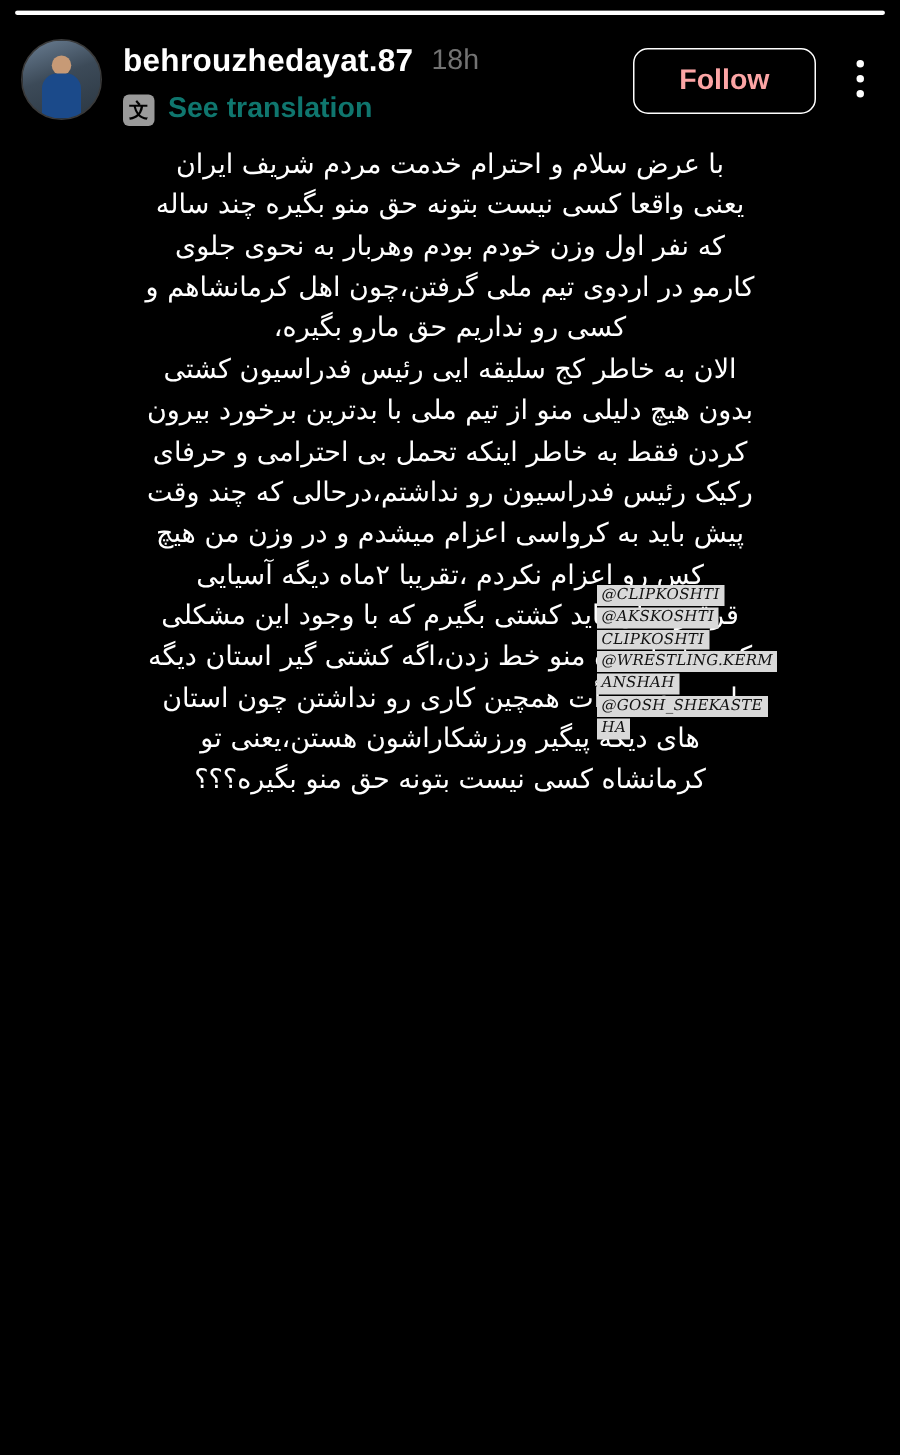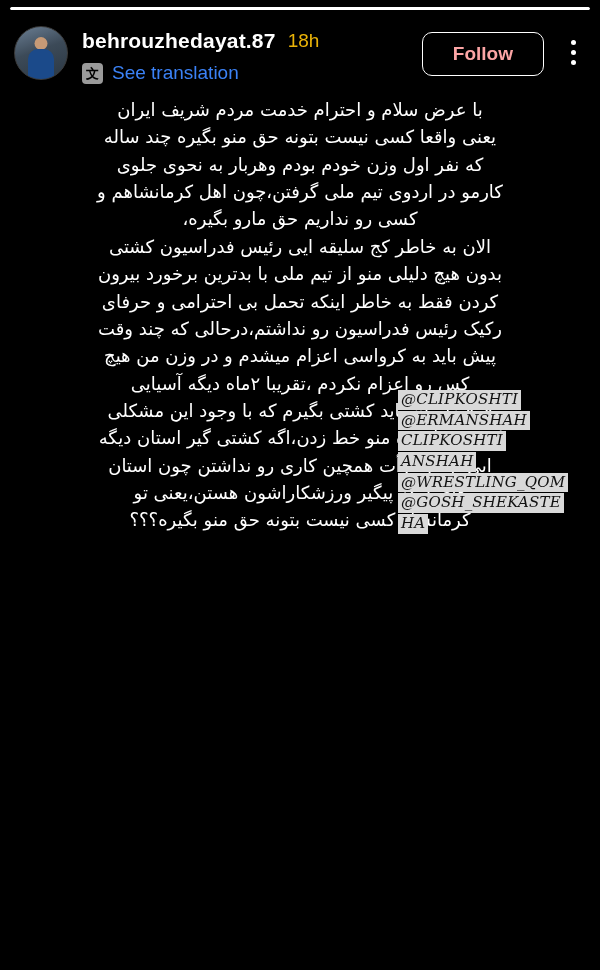--- a/index.html
+++ b/index.html
@@ -103,21 +103,21 @@
   }
   .username {
     font-size: 21px;
     font-weight: bold;
     color: #fff;
     letter-spacing: 0.2px;
     white-space: nowrap;
   }
   .timestamp {
     font-size: 19px;
-    color: #eab308;
+    color: #737373;
     font-weight: normal;
   }
   .translate-row {
     display: flex;
     align-items: center;
     gap: 9px;
     margin-top: 9px;
   }
   .translate-icon {
     width: 21px;
@@ -127,22 +127,22 @@
     display: flex;
     align-items: center;
     justify-content: center;
     font-size: 13px;
     color: #000;
     font-weight: bold;
     line-height: 1;
   }
   .translate-label {
     font-size: 19px;
-    color: #3b82f6;
-    font-weight: normal;
+    color: #0f766e;
+    font-weight: bold;
   }
 
   .follow-btn {
     flex: 0 0 auto;
     margin-top: 6px;
     border: 1.5px solid #ffffff;
     border-radius: 10px;
     padding: 10px 30px;
     font-size: 19px;
     font-weight: bold;
@@ -200,21 +200,21 @@
     display: flex;
     flex-direction: column;
     align-items: flex-start;
     direction: ltr;
   }
   .tag-line {
     background: #d9d9d9;
     color: #111;
     font-family: "DejaVu Serif", serif;
     font-style: italic;
-    font-size: 15px;
+    font-size: 10px;
     line-height: 1.18;
     padding: 1px 3px;
     letter-spacing: 0.2px;
     white-space: nowrap;
     margin-bottom: 1px;
   }
 </style>
 </head>
 <body>
 
@@ -251,21 +251,21 @@
       <span></span>
     </div>
   </div>
 
   <div class="story-text">با عرض سلام و احترام خدمت مردم شریف ایران
 یعنی واقعا کسی نیست بتونه حق منو بگیره چند ساله که نفر اول وزن خودم بودم وهربار به نحوی جلوی کارمو در اردوی تیم ملی گرفتن،چون اهل کرمانشاهم و کسی رو نداریم حق مارو بگیره،
 الان به خاطر کج سلیقه ایی رئیس فدراسیون کشتی بدون هیچ دلیلی منو از تیم ملی با بدترین برخورد بیرون کردن فقط به خاطر اینکه تحمل بی احترامی و حرفای رکیک رئیس فدراسیون رو نداشتم،درحالی که چند وقت پیش باید به کرواسی اعزام میشدم و در وزن من هیچ کس رو اعزام نکردم ،تقریبا ۲ماه دیگه آسیایی قرقیزستان باید کشتی بگیرم که با وجود این مشکلی که پیش اومده منو خط زدن،اگه کشتی گیر استان دیگه ایی بودم جرأت همچین کاری رو نداشتن چون استان های دیگه پیگیر ورزشکاراشون هستن،یعنی تو کرمانشاه کسی نیست بتونه حق منو بگیره؟؟؟</div>
 
   <div class="tags">
     <span class="tag-line">@CLIPKOSHTI</span>
-    <span class="tag-line">@ERMANSHAH</span>
+    <span class="tag-line">@AKSKOSHTI</span>
     <span class="tag-line">CLIPKOSHTI</span>
+    <span class="tag-line">@WRESTLING.KERM</span>
     <span class="tag-line">ANSHAH</span>
-    <span class="tag-line">@WRESTLING_QOM</span>
     <span class="tag-line">@GOSH_SHEKASTE</span>
     <span class="tag-line">HA</span>
   </div>
 
 </div>
 
 </body></html>

